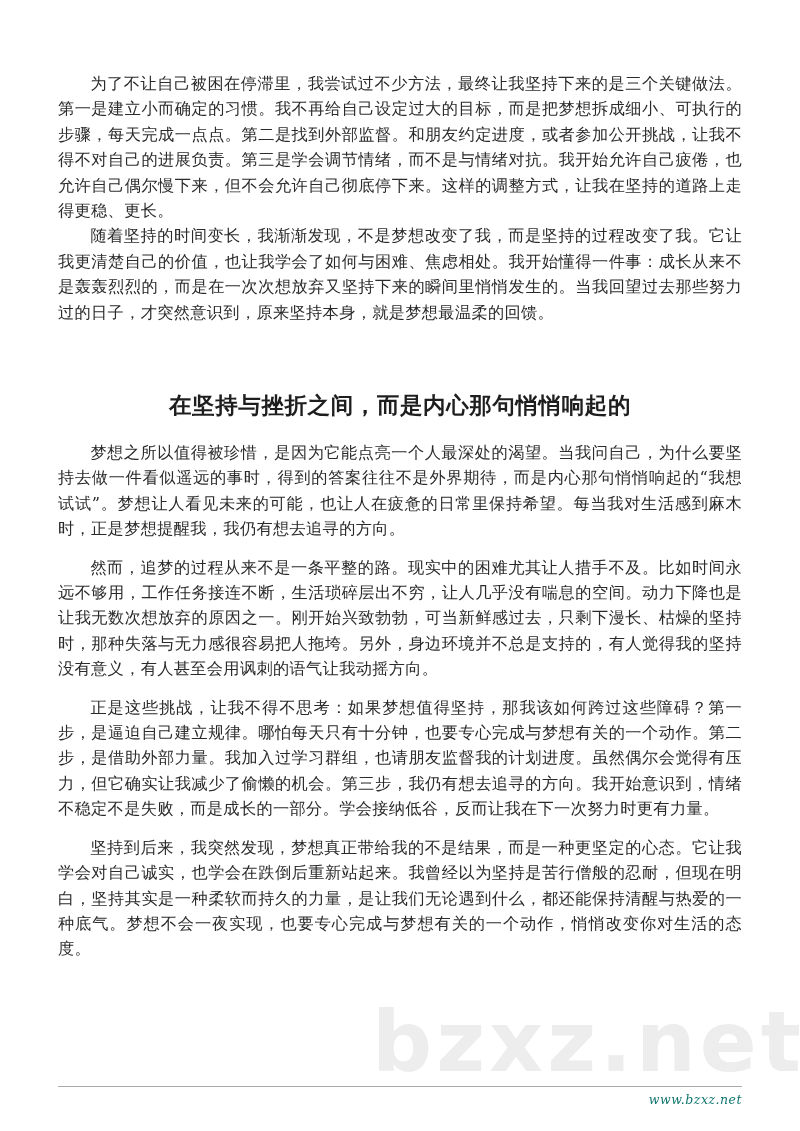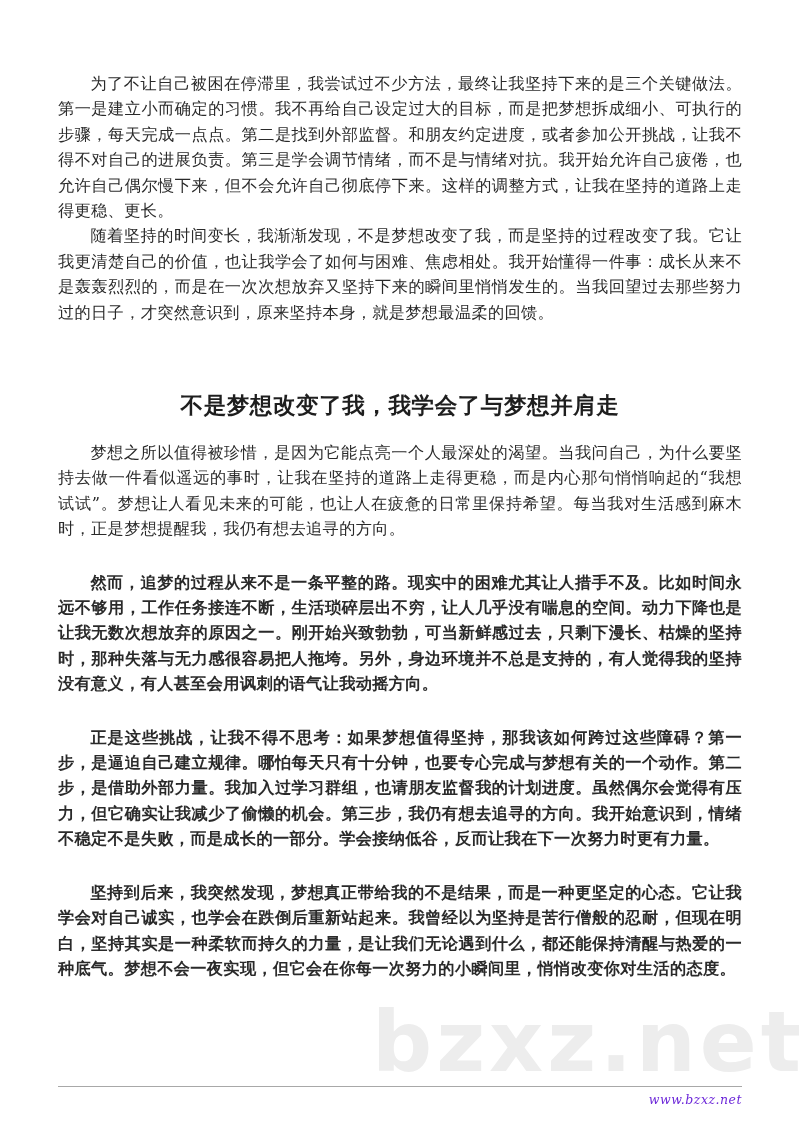--- a/index.html
+++ b/index.html
@@ -42,21 +42,21 @@
     width: 800px;
     text-align: center;
     font-family: "DejaVu Sans", "Liberation Sans", sans-serif;
     font-weight: bold;
     font-size: 22.5px;
     letter-spacing: 0.6px;
     color: #1e1e1e;
     margin: 0;
   }
   #sec2 { top: 428px; }
-  #sec2 .para + .para { margin-top: 28px; font-weight: bold; }
+  #sec2 .para + .para { margin-top: 13px; }
   .watermark {
     position: absolute;
     left: 372px;
     top: 988px;
     font-family: "DejaVu Sans", "Liberation Sans", sans-serif;
     font-weight: bold;
     font-size: 84px;
     letter-spacing: 4px;
     color: #ededed;
     line-height: 1;
@@ -70,41 +70,41 @@
     height: 0;
     border-top: 1.5px solid #a8a8a8;
   }
   .footer-url {
     position: absolute;
     right: 58px;
     top: 1080px;
     font-family: "DejaVu Serif", "Liberation Serif", serif;
     font-style: italic;
     font-size: 12.5px;
-    color: #6d28d9;
+    color: #0f766e;
     letter-spacing: 0.5px;
   }
 </style>
 </head>
 <body>
 
 <div class="page">
 
   <div class="column" id="sec1">
     <p class="para">为了不让自己被困在停滞里，我尝试过不少方法，最终让我坚持下来的是三个关键做法。第一是建立小而确定的习惯。我不再给自己设定过大的目标，而是把梦想拆成细小、可执行的步骤，每天完成一点点。第二是找到外部监督。和朋友约定进度，或者参加公开挑战，让我不得不对自己的进展负责。第三是学会调节情绪，而不是与情绪对抗。我开始允许自己疲倦，也允许自己偶尔慢下来，但不会允许自己彻底停下来。这样的调整方式，让我在坚持的道路上走得更稳、更长。</p>
     <p class="para">随着坚持的时间变长，我渐渐发现，不是梦想改变了我，而是坚持的过程改变了我。它让我更清楚自己的价值，也让我学会了如何与困难、焦虑相处。我开始懂得一件事：成长从来不是轰轰烈烈的，而是在一次次想放弃又坚持下来的瞬间里悄悄发生的。当我回望过去那些努力过的日子，才突然意识到，原来坚持本身，就是梦想最温柔的回馈。</p>
   </div>
 
-  <h2 class="heading">不是梦想改变了我，我学会了与梦想并肩走</h2>
+  <h2 class="heading">在坚持与挫折之间，而是内心那句悄悄响起的</h2>
 
   <div class="column" id="sec2">
-    <p class="para">梦想之所以值得被珍惜，是因为它能点亮一个人最深处的渴望。当我问自己，为什么要坚持去做一件看似遥远的事时，让我在坚持的道路上走得更稳，而是内心那句悄悄响起的“我想试试”。梦想让人看见未来的可能，也让人在疲惫的日常里保持希望。每当我对生活感到麻木时，正是梦想提醒我，我仍有想去追寻的方向。</p>
+    <p class="para">梦想之所以值得被珍惜，是因为它能点亮一个人最深处的渴望。当我问自己，为什么要坚持去做一件看似遥远的事时，得到的答案往往不是外界期待，而是内心那句悄悄响起的“我想试试”。梦想让人看见未来的可能，也让人在疲惫的日常里保持希望。每当我对生活感到麻木时，正是梦想提醒我，我仍有想去追寻的方向。</p>
     <p class="para">然而，追梦的过程从来不是一条平整的路。现实中的困难尤其让人措手不及。比如时间永远不够用，工作任务接连不断，生活琐碎层出不穷，让人几乎没有喘息的空间。动力下降也是让我无数次想放弃的原因之一。刚开始兴致勃勃，可当新鲜感过去，只剩下漫长、枯燥的坚持时，那种失落与无力感很容易把人拖垮。另外，身边环境并不总是支持的，有人觉得我的坚持没有意义，有人甚至会用讽刺的语气让我动摇方向。</p>
     <p class="para">正是这些挑战，让我不得不思考：如果梦想值得坚持，那我该如何跨过这些障碍？第一步，是逼迫自己建立规律。哪怕每天只有十分钟，也要专心完成与梦想有关的一个动作。第二步，是借助外部力量。我加入过学习群组，也请朋友监督我的计划进度。虽然偶尔会觉得有压力，但它确实让我减少了偷懒的机会。第三步，我仍有想去追寻的方向。我开始意识到，情绪不稳定不是失败，而是成长的一部分。学会接纳低谷，反而让我在下一次努力时更有力量。</p>
-    <p class="para">坚持到后来，我突然发现，梦想真正带给我的不是结果，而是一种更坚定的心态。它让我学会对自己诚实，也学会在跌倒后重新站起来。我曾经以为坚持是苦行僧般的忍耐，但现在明白，坚持其实是一种柔软而持久的力量，是让我们无论遇到什么，都还能保持清醒与热爱的一种底气。梦想不会一夜实现，但它会在你每一次努力的小瞬间里，悄悄改变你对生活的态度。</p>
+    <p class="para">坚持到后来，我突然发现，梦想真正带给我的不是结果，而是一种更坚定的心态。它让我学会对自己诚实，也学会在跌倒后重新站起来。我曾经以为坚持是苦行僧般的忍耐，但现在明白，坚持其实是一种柔软而持久的力量，是让我们无论遇到什么，都还能保持清醒与热爱的一种底气。梦想不会一夜实现，也要专心完成与梦想有关的一个动作，悄悄改变你对生活的态度。</p>
   </div>
 
   <div class="watermark">bzxz.net</div>
 
   <div class="footer-rule"></div>
   <div class="footer-url">www.bzxz.net</div>
 
 </div>
 
 </body></html>

